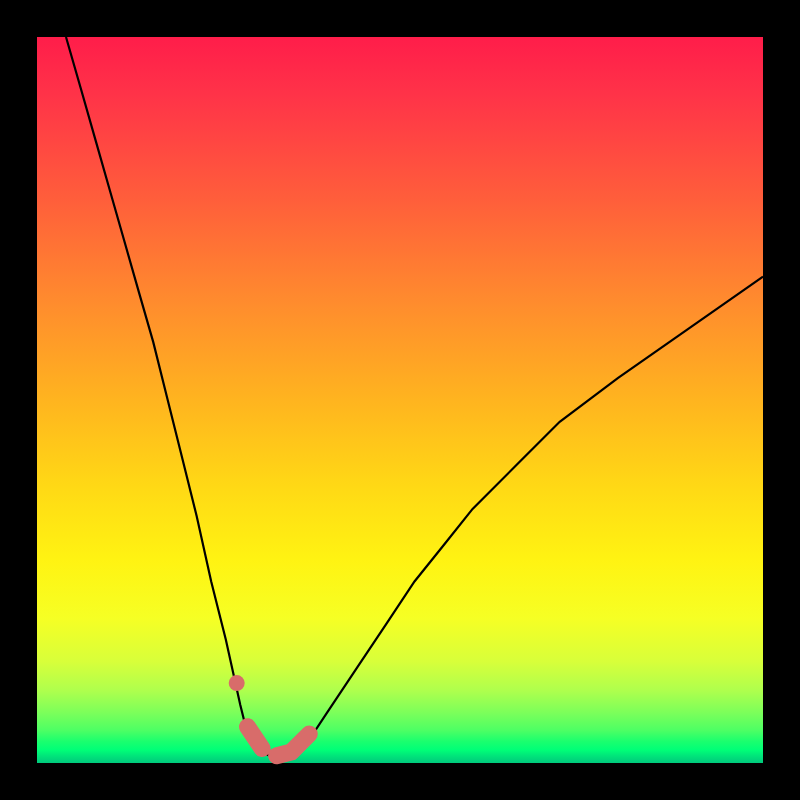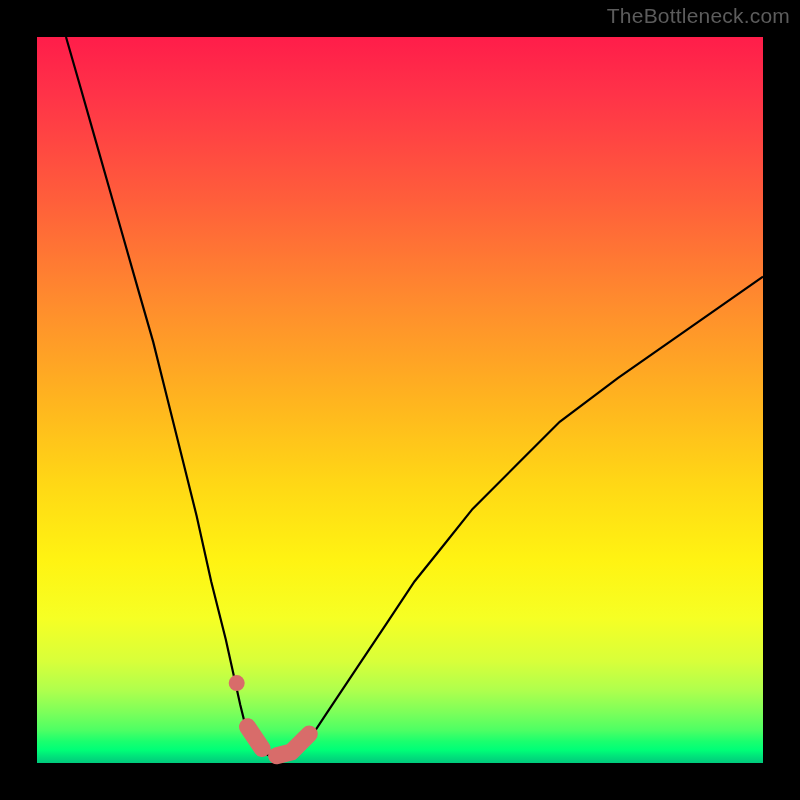--- a/index.html
+++ b/index.html
@@ -61,21 +61,20 @@
     font-weight: 500;
     letter-spacing: 0.2px;
     user-select: none;
   }
 </style>
 </head>
 <body>
 
 <div class="frame">
 
-  <div class="watermark">TheBottleneck.com</div>
 
   <div class="plot-area">
     <svg class="curve" viewBox="0 0 726 726" preserveAspectRatio="none">
       <path d="M29.0 0.0 L43.6 50.8 L58.1 101.6 L72.6 152.5 L87.1 203.3 L101.6 254.1 L116.2 304.9 L130.7 363.0 L145.2 421.1 L159.7 479.2 L174.2 544.5 L188.8 602.6 L203.3 667.9 L210.5 697.0 L217.8 711.5 L232.3 718.7 L246.8 718.7 L261.4 711.5 L275.9 697.0 L290.4 675.2 L319.4 631.6 L348.5 588.1 L377.5 544.5 L406.6 508.2 L435.6 471.9 L479.2 428.3 L522.7 384.8 L580.8 341.2 L653.4 290.4 L726.0 239.6" fill="none" stroke="#000" stroke-width="2.2"></path>
 
       <path d="M210.5 689.7 L225.1 711.5 M239.6 718.7 L254.1 715.1 L272.3 697.0" fill="none" stroke="#d86c6a" stroke-width="17" stroke-linecap="round" stroke-linejoin="round"></path>
 
       <circle r="8" fill="#d86c6a" cx="199.7" cy="646.1"></circle>
 
     </svg>

